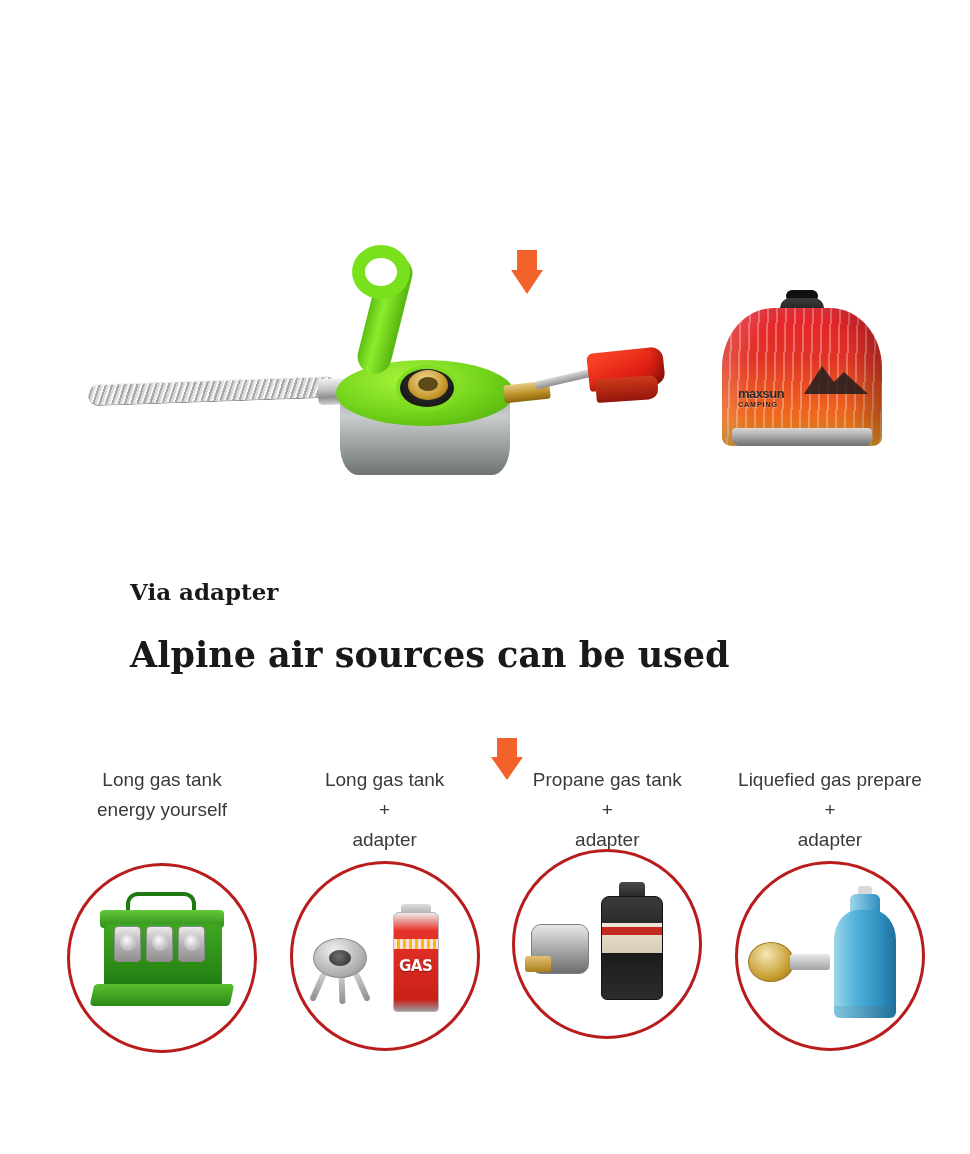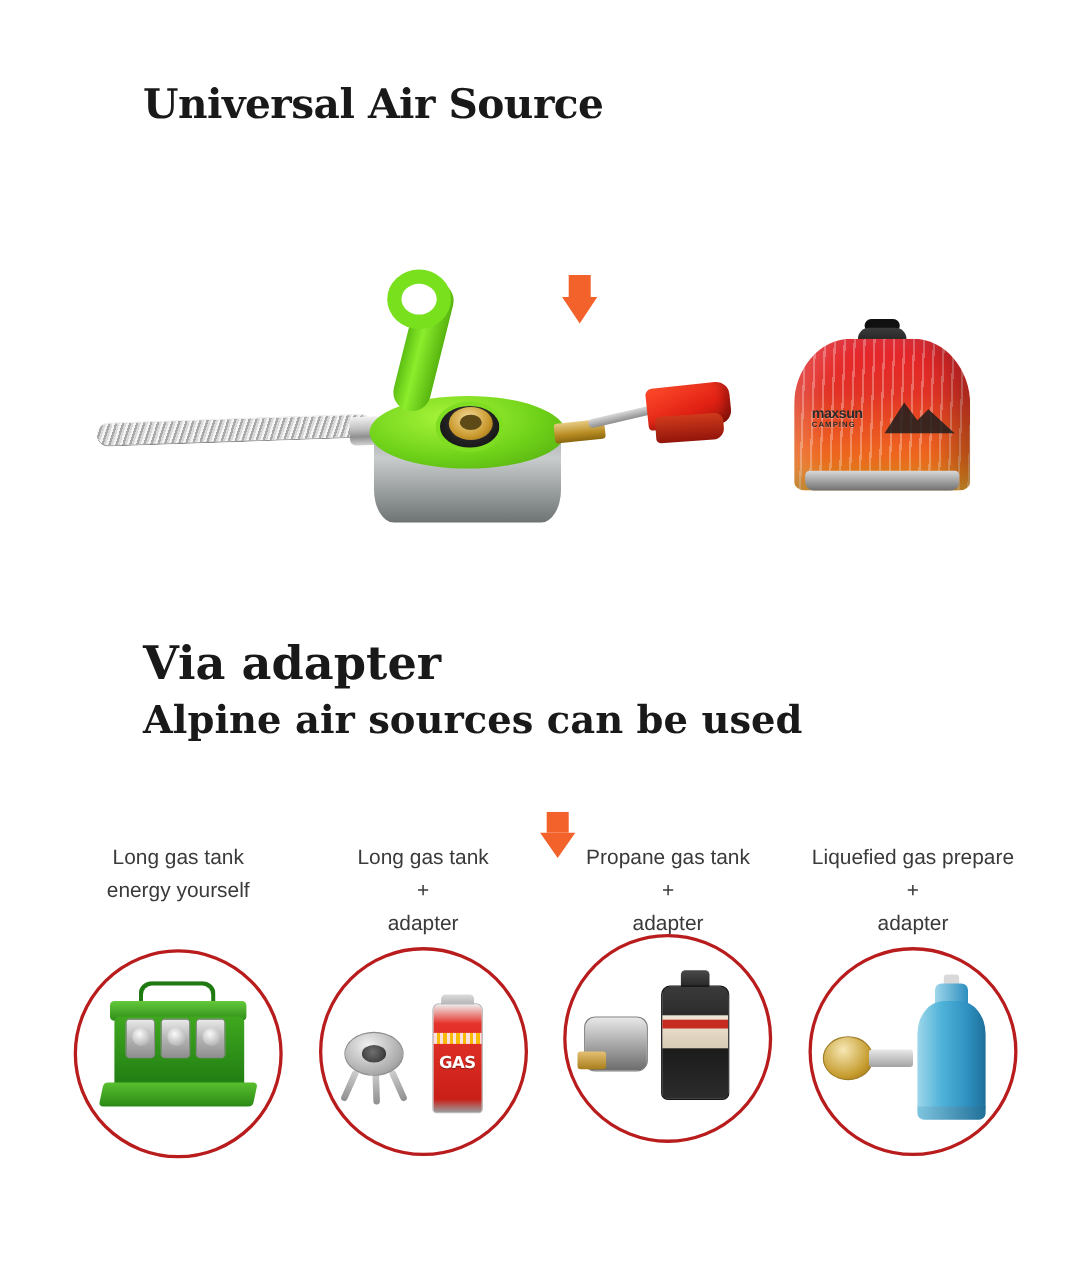--- a/index.html
+++ b/index.html
@@ -193,21 +193,21 @@
     border-radius: 6px;
     background: #101010;
   }
   .can-mtn {
     position: absolute;
     right: 14px; top: 52px;
     width: 64px; height: 34px;
   }
   .can-brand {
     position: absolute;
-    left: 16px; top: 62px;
+    left: 16px; top: 80px;
     color: #2b2b2b;
     font-weight: bold;
     font-size: 13px;
     line-height: 11px;
     letter-spacing: -0.5px;
     text-shadow: 0 1px 0 rgba(255,255,255,.25);
   }
   .can-brand small { font-size: 7px; font-weight: bold; letter-spacing: 1px; display:block; }
 
   
@@ -222,21 +222,21 @@
     position: absolute;
     left: 130px; top: 578px;
     display: flex;
     align-items: baseline;
     gap: 18px;
     white-space: nowrap;
   }
   .via-title {
     font-family: "DejaVu Serif", serif;
     font-weight: bold;
-    font-size: 42px;
+    font-size: 23px;
     color: #191919;
   }
   .via-note {
     font-size: 20px;
     color: #f0603a;
   }
   .various-title {
     position: absolute;
     left: 130px; top: 634px;
     font-family: "DejaVu Serif", serif;
@@ -444,21 +444,20 @@
     width: 62px; height: 12px;
     background: linear-gradient(90deg,#7fc5df,#1f6f99);
     border-radius: 0 0 6px 6px;
   }
 </style>
 </head>
 <body>
 
 <div id="page">
 
-  <div class="title-main">Universal Air Source</div>
 
   <div class="hero">
 
     <svg class="arrow-hero" viewBox="0 0 38 46">
       <rect x="9" y="0" width="20" height="20" fill="#F4622C"></rect>
       <polygon points="3,20 35,20 19,44" fill="#F4622C"></polygon>
     </svg>
 
     <div class="hose"></div>
     <div class="hose-collar"></div>

